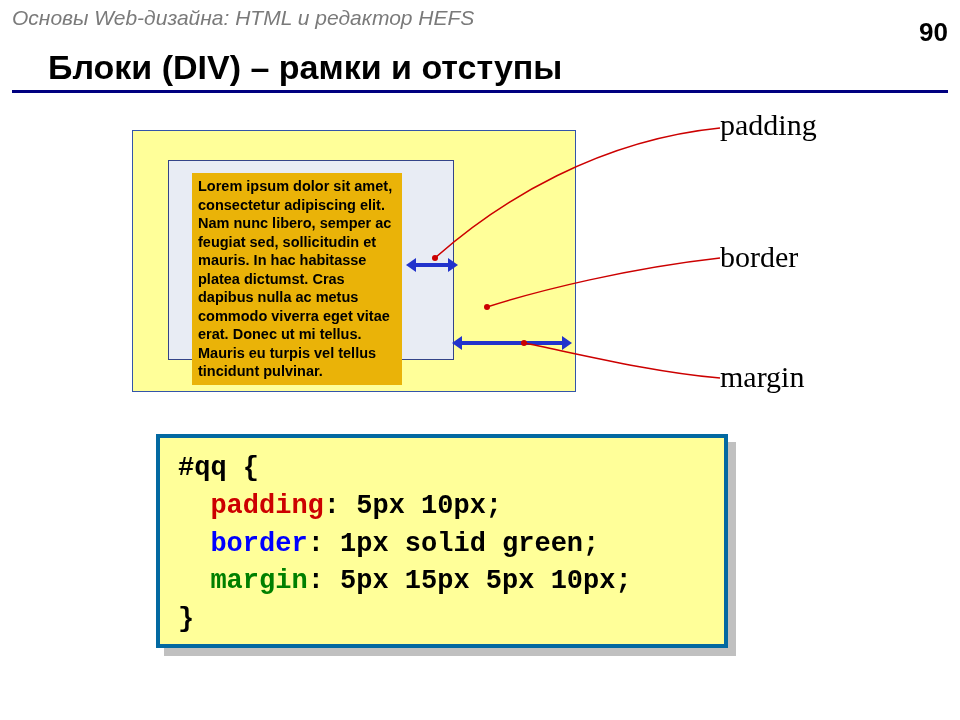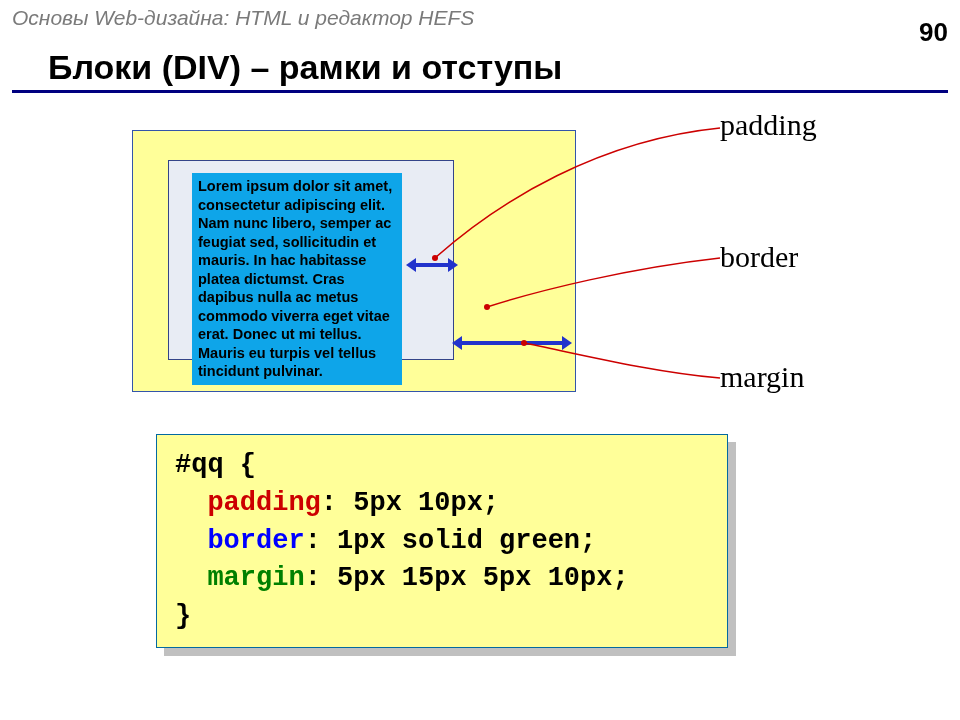--- a/index.html
+++ b/index.html
@@ -77,21 +77,21 @@
     height: 200px;
     background: #e8ecf4;
     border: 1px solid #334488;
     box-sizing: border-box;
   }
   .content-box {
     position: absolute;
     top: 173px;
     left: 192px;
     width: 210px;
-    background: #0ea5e9;
+    background: #eab308;
     padding: 4px 6px;
     box-sizing: border-box;
     font-family: Arial, sans-serif;
     font-size: 14.5px;
     font-weight: bold;
     line-height: 1.28;
     color: #000;
   }
 
   
@@ -154,21 +154,21 @@
     height: 214px;
     background: #c0c0c0;
   }
   .code-block {
     position: absolute;
     top: 434px;
     left: 156px;
     width: 572px;
     height: 214px;
     background: #ffff99;
-    border: 1px solid #0369a1;
+    border: 4px solid #0369a1;
     box-sizing: border-box;
     padding: 12px 18px;
     font-family: "Courier New", monospace;
     font-size: 27px;
     font-weight: bold;
     line-height: 1.4;
     color: #000;
     white-space: pre;
   }
   .kw-padding { color: #cc0000; }

